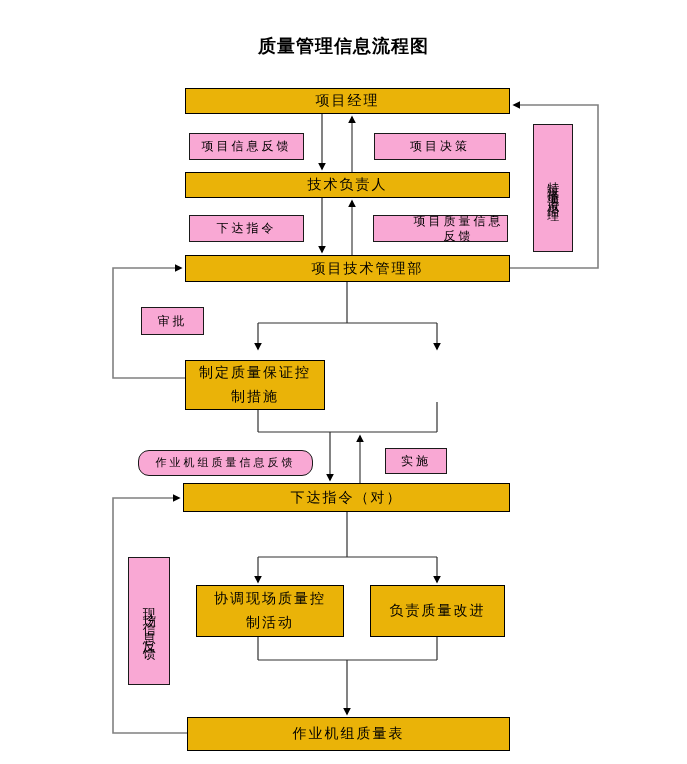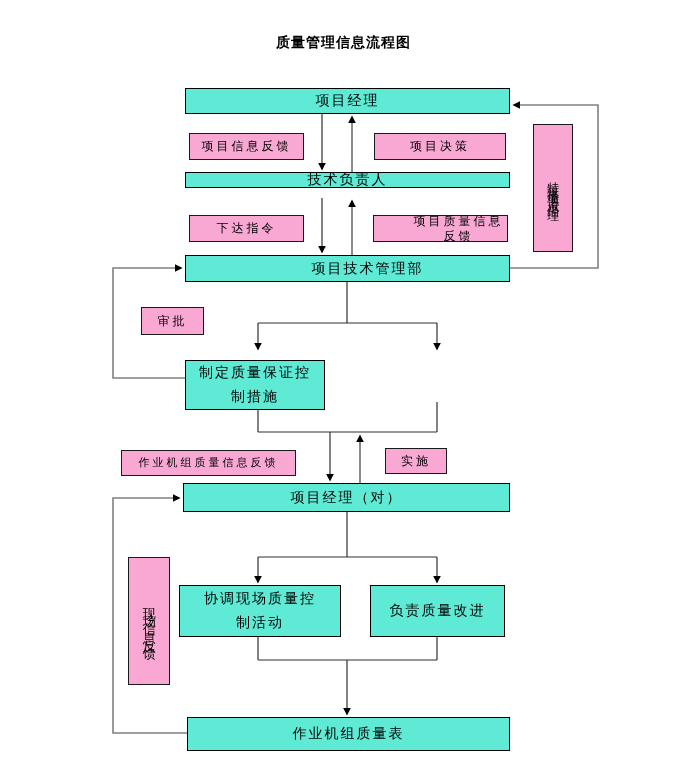--- a/index.html
+++ b/index.html
@@ -3,63 +3,63 @@
 <meta charset="utf-8">
 <style>
   html,body { margin:0; padding:0; background:#ffffff; }
   .canvas {
     position:relative; width:687px; height:764px; background:#ffffff;
     font-family:"Liberation Serif","DejaVu Serif",serif; color:#000;
     overflow:hidden;
   }
   .title {
     position:absolute; left:0; top:34px; width:100%; text-align:center;
-    font-size:14px; font-weight:bold; letter-spacing:1px;
+    font-size:18px; font-weight:bold; letter-spacing:1px;
   }
   .wires { position:absolute; left:0; top:0; }
   .wires line, .wires polyline { fill:none; }
   .ln   { stroke:#303030; stroke-width:1.2; }
   .ln-up{ stroke:#5a5a5a; stroke-width:1.4; }
   .ln-loop{ stroke:#808080; stroke-width:1.6; }
   .box {
-    position:absolute; background:#5eead4; border:1px solid #000;
+    position:absolute; background:#eab308; border:1px solid #000;
     display:flex; align-items:center; justify-content:center;
     font-size:14px; letter-spacing:2px; line-height:1.7; text-align:center;
     box-sizing:border-box;
   }
   .tag {
     position:absolute; background:#f9a8d4; border:1px solid #1a1a1a;
     display:flex; align-items:center; justify-content:center;
     font-size:12px; letter-spacing:3px; text-align:center;
     box-sizing:border-box; line-height:1.2;
   }
   .tag.vert { writing-mode:vertical-rl; text-orientation:upright; }
 
   
   .n-pm      { left:185px; top:88px;  width:325px; height:26px; }
-  .n-leader  { left:185px; top:172px; width:325px; height:16px; }
+  .n-leader  { left:185px; top:172px; width:325px; height:26px; }
   .n-dept    { left:185px; top:255px; width:325px; height:27px;padding-left:40px; }
   .n-qa      { left:185px; top:352px; width:140px; height:50px;margin-top:8px; }
   .n-qa .t      { display:inline-block; width:118px; }
   .n-approve { left:370px; top:352px; width:137px; height:50px; }
   .n-approve .t { display:inline-block; width:100px; }
   .n-crew    { left:183px; top:483px; width:327px; height:29px; }
-  .n-coord   { left:179px; top:585px; width:162px; height:52px; }
+  .n-coord   { left:196px; top:585px; width:148px; height:52px; }
   .n-coord .t   { display:inline-block; width:118px; }
   .n-improve { left:370px; top:585px; width:135px; height:52px; }
   .n-table   { left:187px; top:717px; width:323px; height:34px; }
 
   
   .t-pif  { left:189px; top:133px; width:115px; height:27px; }
   .t-dec  { left:374px; top:133px; width:132px; height:27px; }
   .t-ord  { left:189px; top:215px; width:115px; height:27px; }
   .t-pqf  { left:373px; top:215px; width:135px; height:27px;padding-left:36px; }
   .t-spec { left:533px; top:124px; width:40px;  height:128px; font-size:12px; letter-spacing:4px; }
   .t-appr { left:125px; top:307px; width:63px;  height:28px;margin-left:16px; }
-  .t-cqf  { left:121px; top:450px; width:175px; height:26px; font-size:11px; }
+  .t-cqf  { left:138px; top:450px; width:175px; height:26px; font-size:11px;border-radius:11px; }
   .t-impl { left:385px; top:448px; width:62px;  height:26px; }
   .t-site { left:128px; top:557px; width:42px;  height:128px; font-size:13px; letter-spacing:8px; }
 </style>
 </head>
 <body>
 
 <div class="canvas">
 
   <div class="title">质量管理信息流程图</div>
 
@@ -110,21 +110,21 @@
   <div class="box n-leader">
       <span class="t">技术负责人</span>
     </div>
   <div class="box n-dept">
       <span class="t">项目技术管理部</span>
     </div>
   <div class="box n-qa">
       <span class="t">制定质量保证控制措施</span>
     </div>
   <div class="box n-crew">
-      <span class="t">项目经理（对）</span>
+      <span class="t">下达指令（对）</span>
     </div>
   <div class="box n-coord">
       <span class="t">协调现场质量控制活动</span>
     </div>
   <div class="box n-improve">
       <span class="t">负责质量改进</span>
     </div>
   <div class="box n-table">
       <span class="t">作业机组质量表</span>
     </div>

